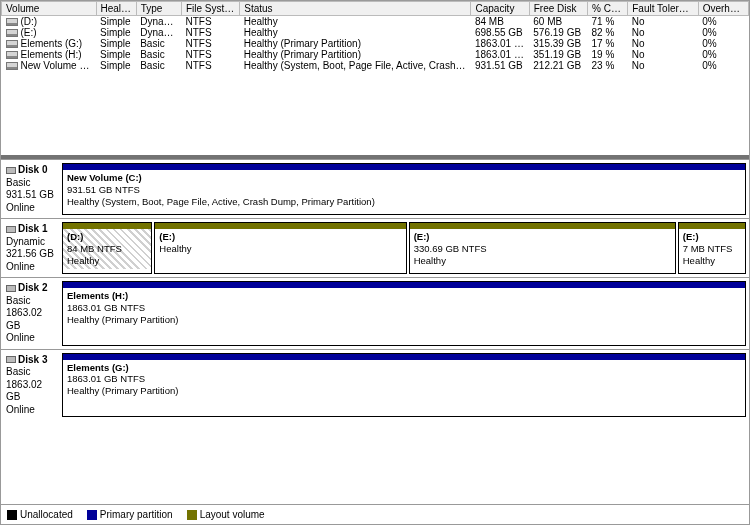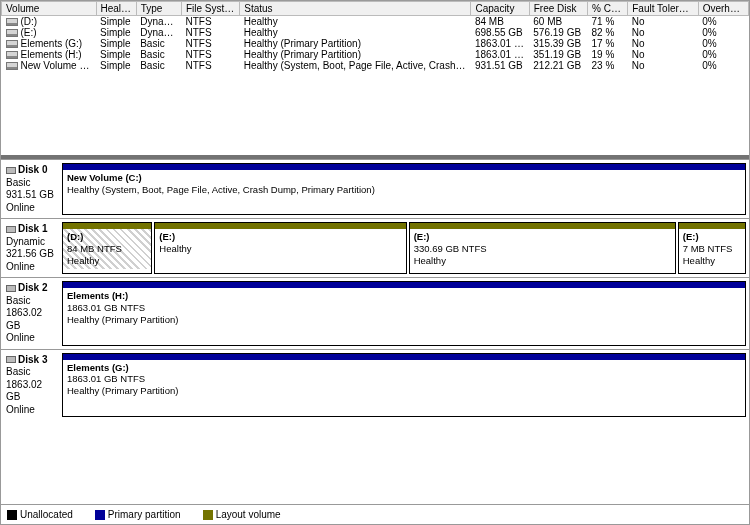--- a/index.html
+++ b/index.html
@@ -18,21 +18,21 @@
 .disk-icon.cd { border-radius: 50%; width: 8px; height: 8px; background: radial-gradient(circle, #fff 20%, #ccc 40%, #eee 70%); }
 .partitions { flex: 1; display: flex; gap: 2px; padding: 1px; }
 .partition { border: 1px solid #000; display: flex; flex-direction: column; overflow: hidden; }
 .partition .bar { height: 6px; flex-shrink: 0; }
 .bar.primary { background: #000099; }
 .bar.simple { background: #737300; }
 .partition .info { padding: 2px 4px; font-size: 9.5px; line-height: 1.25; }
 .partition .name { font-weight: 700; }
 .hatched { background: repeating-linear-gradient(45deg, #fff, #fff 3px, #d0d0d0 3px, #d0d0d0 5px); }
 .empty-part { flex: 1; border: 1px solid #000; }
-.legend { border-top: 1px solid #999; padding: 4px 6px; display: flex; align-items: center; gap: 22px; font-size: 10px; }
+.legend { border-top: 1px solid #999; padding: 4px 6px; display: flex; align-items: center; gap: 14px; font-size: 10px; }
 .legend span { display: inline-flex; align-items: center; gap: 3px; }
 .swatch { width: 10px; height: 10px; display: inline-block; }
 .sw-unalloc { background: #000; }
 .sw-primary { background: #000099; }
 .sw-simple { background: #737300; }
 </style>
 </head>
 <body>
 
 <div class="top-pane">
@@ -137,20 +137,21 @@
         </div>
         <div>Basic</div>
         <div>931.51 GB</div>
         <div>Online</div>
       </div>
       <div class="partitions">
         <div class="partition" style="flex: 1 1 0%;">
           <div class="bar primary"></div>
           <div class="info">
             <div class="name">New Volume  (C:)</div>
+            <div>931.51 GB NTFS</div>
             <div>Healthy (System, Boot, Page File, Active, Crash Dump, Primary Partition)</div>
           </div>
         </div>
       </div>
     </div>
     <div class="disk-row">
       <div class="disk-info">
         <div class="disk-title">
           <span class="disk-icon"></span>
           <span>Disk 1</span>

